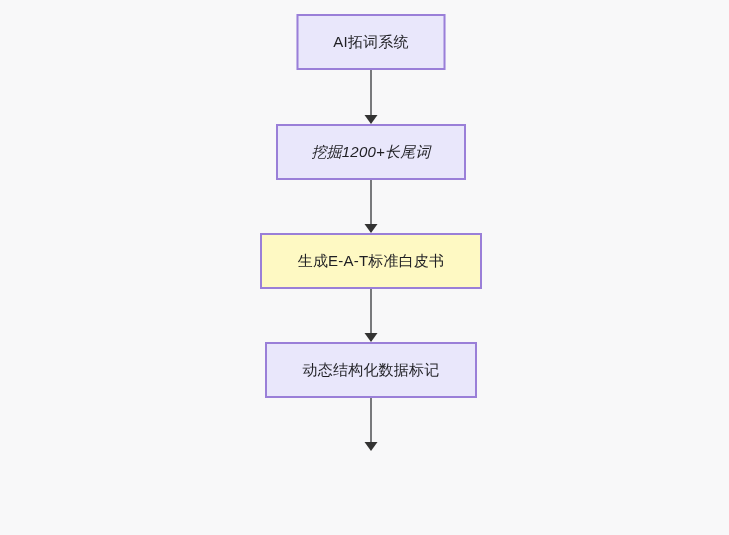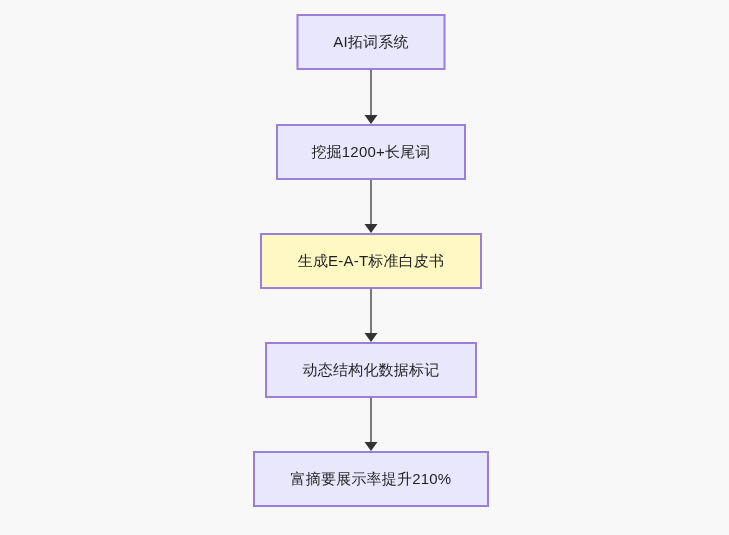--- a/index.html
+++ b/index.html
@@ -71,24 +71,21 @@
     <div class="edge" style="left: 371px; top: 398px; height: 53px;">
       <svg width="16" height="53" viewBox="0 0 16 53">
         <line x1="8" y1="0" x2="8" y2="46" stroke="#78797c" stroke-width="2"></line>
         <polygon points="1.5,44 14.5,44 8,53" fill="#333333"></polygon>
       </svg>
     </div>
     <div class="node" style="left: 371px; top: 14px; width: 149px; height: 56px; background: rgb(233, 231, 251); border-color: rgb(154, 127, 216);">
       <span class="node-label" style="color: rgb(31, 31, 35);">AI拓词系统</span>
     </div>
     <div class="node" style="left: 371px; top: 124px; width: 190px; height: 56px; background: rgb(233, 231, 251); border-color: rgb(154, 127, 216);">
-      <span class="node-label" style="color: rgb(31, 31, 35);">挖掘1200+长尾词</span>
+      <span class="node-label" style="color: rgb(31, 31, 35); font-style: italic;">挖掘1200+长尾词</span>
     </div>
     <div class="node" style="left: 371px; top: 233px; width: 222px; height: 56px; background: #fef9c3; border-color: rgb(154, 127, 216);">
       <span class="node-label" style="color: rgb(31, 31, 35);">生成E-A-T标准白皮书</span>
     </div>
     <div class="node" style="left: 371px; top: 342px; width: 212px; height: 56px; background: rgb(233, 231, 251); border-color: rgb(154, 127, 216);">
       <span class="node-label" style="color: rgb(31, 31, 35);">动态结构化数据标记</span>
     </div>
-    <div class="node" style="left: 371px; top: 451px; width: 236px; height: 56px; background: rgb(233, 231, 251); border-color: rgb(154, 127, 216);">
-      <span class="node-label" style="color: rgb(31, 31, 35);">富摘要展示率提升210%</span>
-    </div>
   </div>
 
 </body></html>

